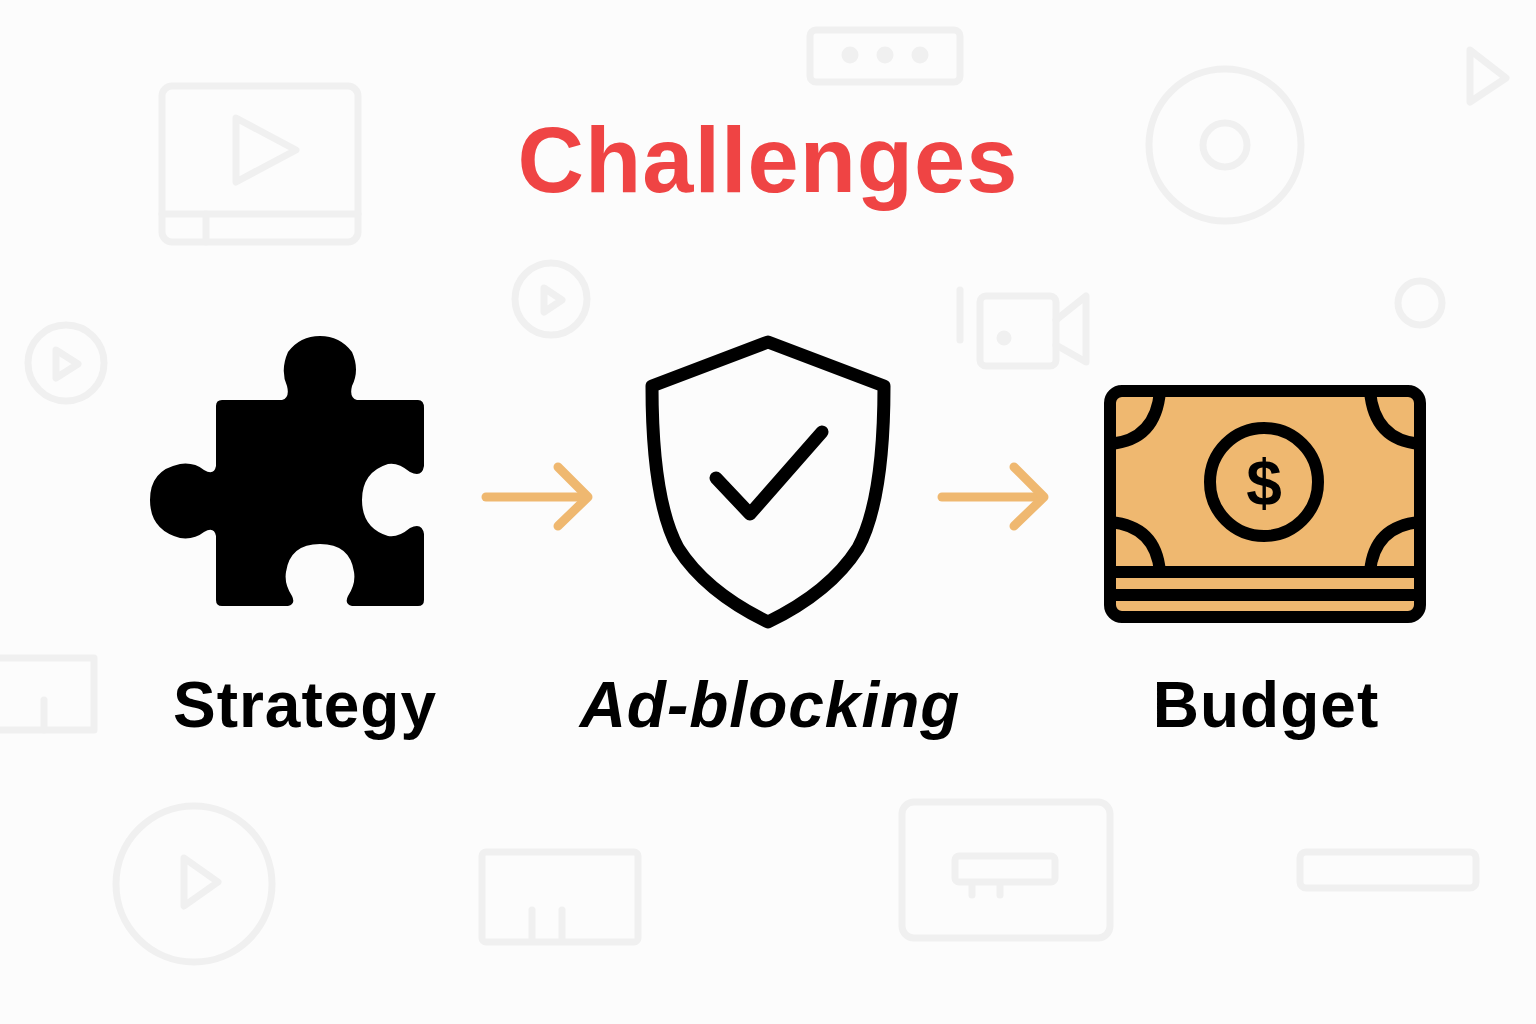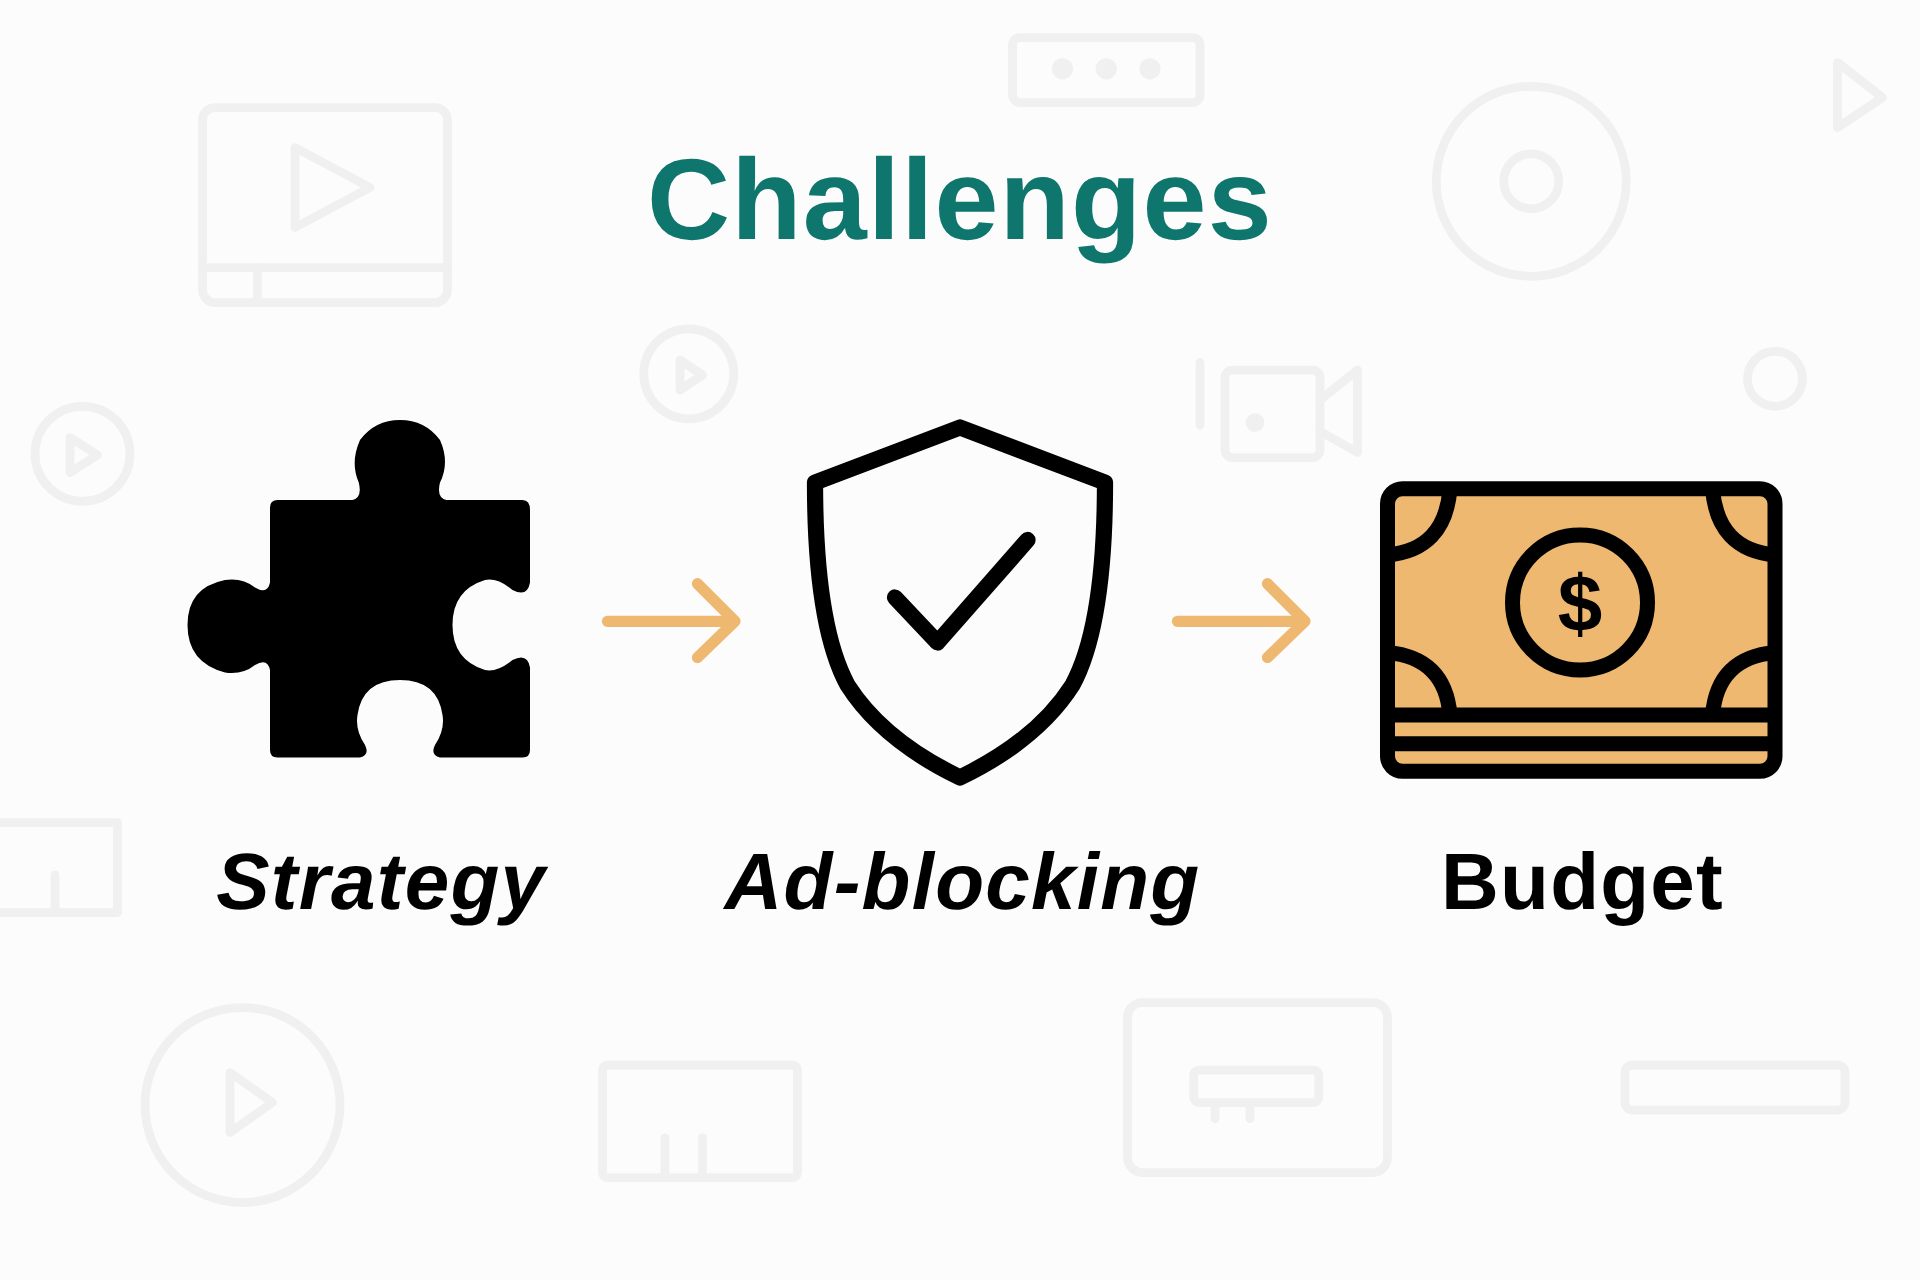--- a/index.html
+++ b/index.html
@@ -4,21 +4,21 @@
   <style>
     html, body { margin: 0; padding: 0; }
     body {
       width: 1536px; height: 1024px; position: relative; overflow: hidden;
       background: #fcfcfc;
       font-family: "Liberation Sans", sans-serif;
     }
     .bg { position: absolute; left: 0; top: 0; width: 1536px; height: 1024px; }
     .title {
       position: absolute; left: 0; width: 1536px; top: 108px;
-      text-align: center; font-size: 92px; font-weight: 700; color: #0f766e;
+      text-align: center; font-size: 92px; font-weight: 700; color: #ef4444;
       letter-spacing: 1px;
     }
     .icon { position: absolute; }
     .label {
       position: absolute; top: 668px; font-size: 64px; font-weight: 700; color: #000;
       text-align: center; width: 420px; letter-spacing: 1px;
     }
   </style>
 </head>
 <body>
@@ -115,15 +115,15 @@
     <path d="M1370 391 Q1374 440 1420 444"></path>
     <path d="M1110 522 Q1156 526 1160 572"></path>
     <path d="M1370 572 Q1374 526 1420 522"></path>
     <line x1="1110" y1="572" x2="1420" y2="572"></line>
     <line x1="1110" y1="595" x2="1420" y2="595"></line>
     <circle cx="1264" cy="482" r="54"></circle>
   </g>
   <text x="1264" y="505" text-anchor="middle" font-family="Liberation Sans, sans-serif" font-weight="700" font-size="64" fill="#000">$</text>
 </svg>
 
-<div class="label" style="left:95px;font-style:italic;">Strategy</div>
+<div class="label" style="left:95px;">Strategy</div>
 <div class="label" style="left:560px;font-style:italic;">Ad-blocking</div>
 <div class="label" style="left:1056px;">Budget</div>
 
 </body></html>

